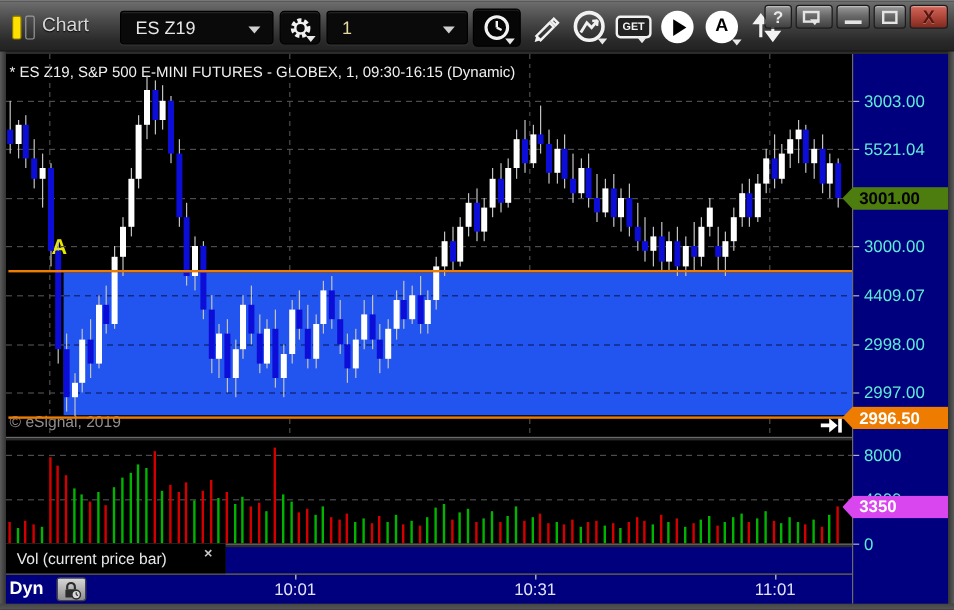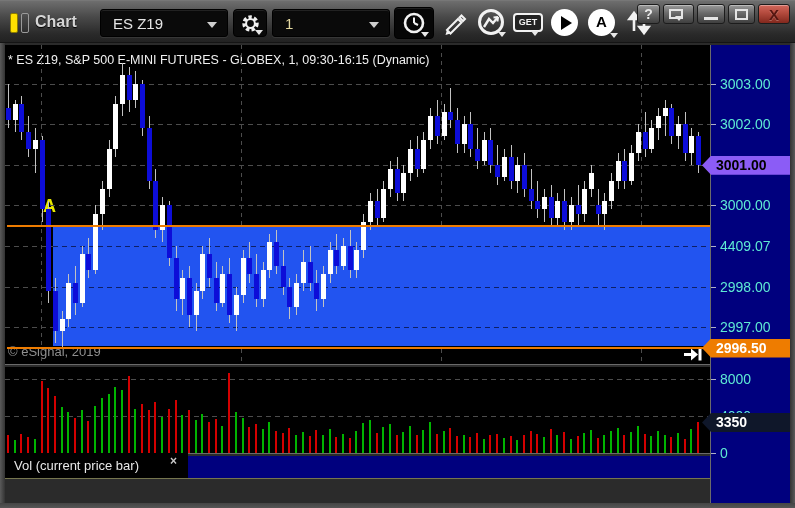--- a/index.html
+++ b/index.html
@@ -6,21 +6,21 @@
   *{box-sizing:border-box;font-family:"Liberation Sans","DejaVu Sans",sans-serif;}
   .screen{position:relative;width:795px;height:508px;background:#2b2b2b;overflow:hidden;
     border-top:1px solid #777;}
   
   .titlebar{position:absolute;left:0;top:0;width:795px;height:42px;
     background:linear-gradient(180deg,#6e6e6e 0%,#4a4a4a 38%,#2a2a2a 80%,#222 100%);
     border-bottom:1px solid #141414;}
   .appbars{position:absolute;left:10px;top:12px;width:20px;height:20px;}
   .bar-y{position:absolute;left:0;top:0;width:8px;height:20px;background:#ffe000;border-radius:2px;border:1px solid #8a7a00;}
   .bar-g{position:absolute;left:11px;top:0;width:8px;height:20px;background:transparent;border:1px solid #9a9a9a;border-radius:2px;}
-  .apptitle{position:absolute;left:35px;top:12px;font-size:16px;font-weight:bold;color:#d6d6d6;text-shadow:0 1px 1px #000;}
+  .apptitle{position:absolute;left:35px;top:12px;font-size:16px;font-weight:normal;color:#d6d6d6;text-shadow:0 1px 1px #000;}
   .dd{position:absolute;top:8px;height:28px;background:#0a0a0a;border:1px solid #000;border-radius:3px;
     box-shadow:inset 0 1px 0 rgba(255,255,255,.10), 0 1px 0 rgba(255,255,255,.08);color:#e6e6e6;font-size:15px;}
   .dd .val{position:absolute;left:12px;top:5px;}
   .dd .arr{position:absolute;right:10px;top:12px;width:0;height:0;border-left:5px solid transparent;border-right:5px solid transparent;border-top:6px solid #cfcfcf;}
   .toolbtn{position:absolute;top:8px;height:28px;background:#0a0a0a;border:1px solid #000;border-radius:4px;box-shadow:inset 0 1px 0 rgba(255,255,255,.10);}
   .icon-slot{position:absolute;top:6px;}
   .tinyarr{position:absolute;width:0;height:0;border-left:4px solid transparent;border-right:4px solid transparent;border-top:5px solid #e8e8e8;}
   .circle-btn{position:absolute;width:27px;height:27px;border-radius:50%;background:#fff;color:#000;text-align:center;}
   .play-tri{position:absolute;left:10px;top:7px;width:0;height:0;border-top:7px solid transparent;border-bottom:7px solid transparent;border-left:11px solid #000;}
   .a-glyph{position:absolute;left:0;top:4px;width:27px;text-align:center;font-weight:bold;font-size:15px;color:#000;}
@@ -55,23 +55,23 @@
   .sep{position:absolute;left:5px;width:705px;height:1px;background:#6a6a6a;}
   .vol-pane{position:absolute;left:5px;top:366px;width:705px;height:86px;background:#000;overflow:hidden;}
   .vgridh{position:absolute;left:0;width:705px;height:1px;background:repeating-linear-gradient(90deg,#4c4c4c 0 5px,transparent 5px 9px);}
   .vbar{position:absolute;width:2px;}
   
   .price-axis{position:absolute;left:710px;top:44px;width:80px;height:458px;background:#00007e;border-left:1px solid #6a6a6a;}
   .axlabel{position:absolute;left:9px;font-size:14px;color:#5eead4;white-space:nowrap;}
   .axtick{position:absolute;left:0;width:5px;height:1px;background:#b0b0c8;}
   .tag{position:absolute;left:-9px;width:88px;height:19px;font-size:14px;font-weight:bold;line-height:19px;padding-left:14px;
     clip-path:polygon(9px 0,100% 0,100% 100%,9px 100%,0 50%);}
-  .tag.gray{background:#8b5cf6;color:#000;}
+  .tag.gray{background:#4d7c0f;color:#000;}
   .tag.orange{background:#ee7c00;color:#fff;}
-  .tag.red{background:#0f172a;color:#fff;}
+  .tag.red{background:#d946ef;color:#fff;}
   
   .vol-strip{position:absolute;left:188px;top:455px;width:522px;height:22px;background:#00007e;}
   .vol-labelbox{position:absolute;left:5px;top:452px;width:183px;height:26px;background:#000;}
   .vol-labeltext{position:absolute;left:9px;top:5px;font-size:13px;color:#e8e8e8;}
   .vol-close{position:absolute;left:165px;top:1px;font-size:12px;font-weight:bold;color:#c8c8c8;cursor:default;}
   .olive-line{position:absolute;left:5px;top:477px;width:705px;height:1px;background:#75754e;}
   .bottom-bar{position:absolute;left:5px;top:478px;width:705px;height:24px;background:#00007e;}
   .dyn{position:absolute;left:3px;top:3px;font-size:15px;font-weight:bold;color:#fff;}
   .lockbtn{position:absolute;left:42px;top:2px;width:25px;height:20px;border:1px solid #444;border-radius:3px;
     background:linear-gradient(180deg,#d8d8d8,#8e8e8e);}
@@ -535,21 +535,21 @@
       <div class="vbar" style="left: 678.7px; top: 72.125px; height: 13.875px; background: rgb(212, 0, 0);"></div>
       <div class="vbar" style="left: 685.4px; top: 61.95px; height: 24.05px; background: rgb(0, 180, 0);"></div>
       <div class="vbar" style="left: 692.1px; top: 55.0125px; height: 30.9875px; background: rgb(212, 0, 0);"></div>
     </div>
   <div class="sep" style="top:452px;"></div>
 
   <div class="price-axis" id="priceAxis">
       <div class="axtick" style="top: 38.6px;"></div>
       <div class="axlabel" style="top: 30.6px;">3003.00</div>
       <div class="axtick" style="top: 79.2px;"></div>
-      <div class="axlabel" style="top: 71.2px;">3002.00</div>
+      <div class="axlabel" style="top: 71.2px;">5521.04</div>
       <div class="axtick" style="top: 160.4px;"></div>
       <div class="axlabel" style="top: 152.4px;">3000.00</div>
       <div class="axtick" style="top: 201px;"></div>
       <div class="axlabel" style="top: 193px;">4409.07</div>
       <div class="axtick" style="top: 241.6px;"></div>
       <div class="axlabel" style="top: 233.6px;">2998.00</div>
       <div class="axtick" style="top: 282.2px;"></div>
       <div class="axlabel" style="top: 274.2px;">2997.00</div>
       <div class="axtick" style="top: 334px;"></div>
       <div class="axlabel" style="top: 326px;">8000</div>
@@ -562,13 +562,32 @@
       <div class="tag red" style="top: 368.012px;">3350</div>
     </div>
 
   <div class="vol-strip"></div>
   <div class="vol-labelbox">
     <div class="vol-labeltext">Vol (current price bar)</div>
     <div class="vol-close">×</div>
   </div>
   <div class="olive-line"></div>
 
+  <div class="bottom-bar" id="bottomBar">
+    <div class="dyn">Dyn</div>
+    <div class="lockbtn">
+      <span style="position:absolute;left:4px;top:2px;">
+        <svg width="16" height="16" viewBox="0 0 16 16">
+          <path d="M4,7 L4,5 a3.2,3.2 0 0 1 6.4,0 L10.4,7" fill="none" stroke="#2c2c2c" stroke-width="1.8"></path>
+          <rect x="2.5" y="7" width="9.5" height="7" rx="1" fill="#2c2c2c"></rect>
+          <circle cx="11.5" cy="11.5" r="3.6" fill="#d8d8d8" stroke="#2c2c2c" stroke-width="1.2"></circle>
+          <path d="M11.5,11.5 L11.5,9.6 M11.5,11.5 L13,12.2" stroke="#2c2c2c" stroke-width="1"></path>
+        </svg>
+      </span>
+    </div>
+  <div class="timetick" style="left: 241px;"></div>
+      <div class="timelabel" style="left: 241px;">10:01</div>
+      <div class="timetick" style="left: 441px;"></div>
+      <div class="timelabel" style="left: 441px;">10:31</div>
+      <div class="timetick" style="left: 641px;"></div>
+      <div class="timelabel" style="left: 641px;">11:01</div>
+    </div>
 </div>
 
 </body></html>

